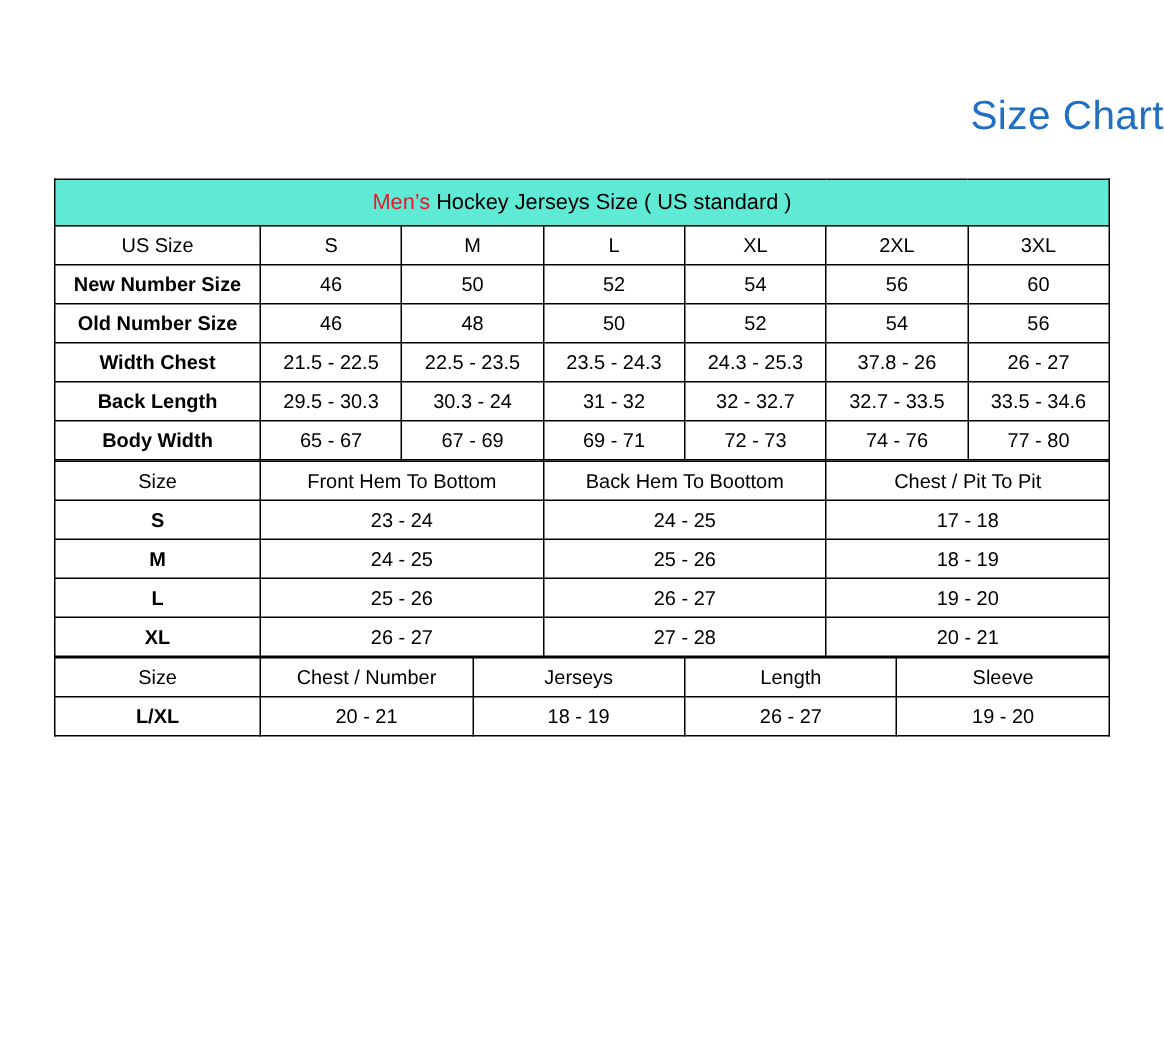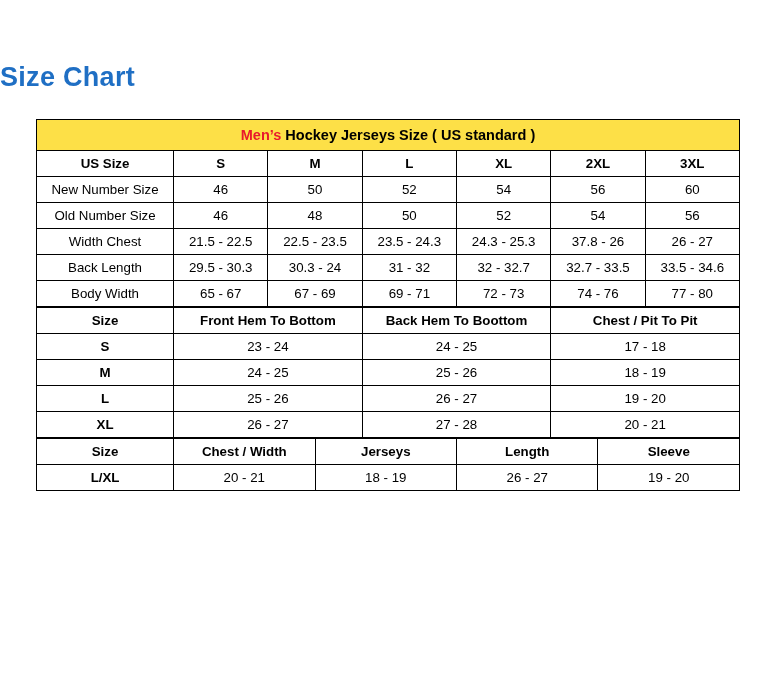--- a/index.html
+++ b/index.html
@@ -14,24 +14,24 @@
     color: #000000;
     overflow: hidden;
   }
   .page {
     position: relative;
     width: 776px;
     height: 692px;
     box-sizing: border-box;
   }
   .title {
-    text-align: left;
+    text-align: right;
     color: #1f6fc4;
     font-size: 27px;
-    font-weight: bold;
+    font-weight: normal;
     padding-top: 62px;
     padding-bottom: 0;
     letter-spacing: 0.3px;
   }
   .tables-wrap {
     margin: 26px 36px 0 36px;
   }
   table {
     border-collapse: collapse;
     width: 100%;
@@ -40,33 +40,33 @@
   td, th {
     border: 1px solid #000000;
     font-size: 13.3px;
     text-align: center;
     vertical-align: middle;
     padding: 0;
     height: 25px;
     font-weight: normal;
   }
   .banner {
-    background: #fde047;
-    font-weight: bold;
+    background: #5eead4;
+    font-weight: normal;
     font-size: 14.5px;
     height: 30px;
   }
   .banner .accent {
     color: #e8192c;
   }
   .hdr {
+    font-weight: normal;
+  }
+  .rowlabel {
     font-weight: bold;
-  }
-  .rowlabel {
-    font-weight: normal;
   }
   .bold-cell {
     font-weight: bold;
   }
   .men-col-label { width: 19.5%; }
   .men-col { width: 13.42%; }
   .wom-col-size { width: 19.5%; }
   .wom-col { width: 26.83%; }
   .youth-col-size { width: 19.5%; }
   .youth-col { width: 20.125%; }
@@ -196,21 +196,21 @@
       <colgroup>
         <col class="youth-col-size">
         <col class="youth-col">
           <col class="youth-col">
           <col class="youth-col">
           <col class="youth-col">
       </colgroup>
       <tbody>
         <tr>
           <td class="hdr">Size</td>
-          <td class="hdr">Chest / Width</td>
+          <td class="hdr">Chest / Number</td>
           <td class="hdr">Jerseys</td>
           <td class="hdr">Length</td>
           <td class="hdr">Sleeve</td>
         </tr>
         <tr>
           <td class="bold-cell">L/XL</td>
           <td>20 - 21</td>
           <td>18 - 19</td>
           <td>26 - 27</td>
           <td>19 - 20</td>

